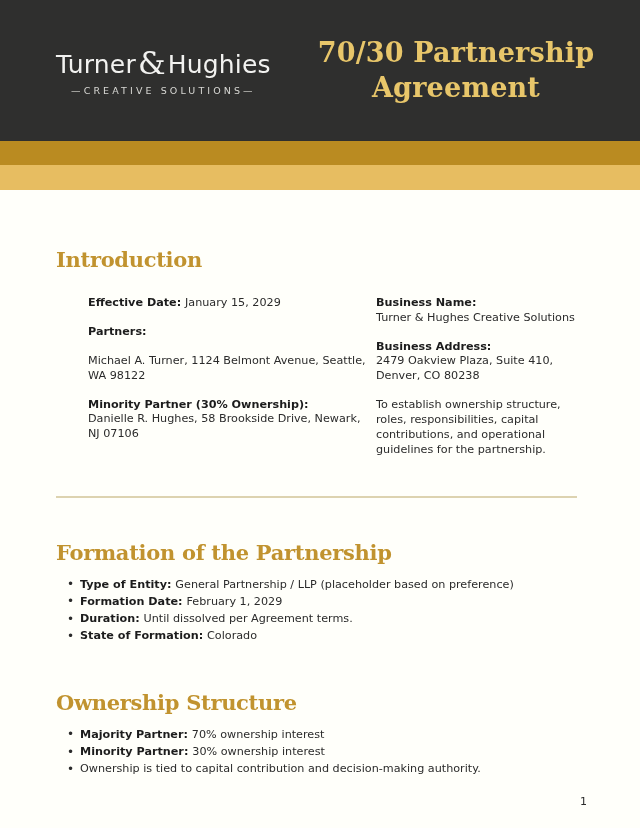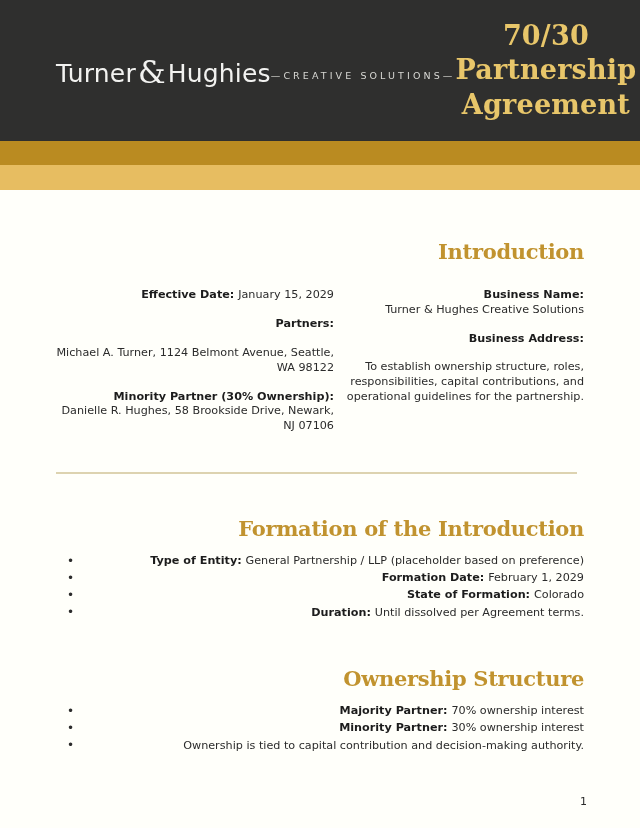--- a/index.html
+++ b/index.html
@@ -27,20 +27,21 @@
     height: 141px;
     background: #2f2f2e;
     display: flex;
     align-items: center;
     justify-content: space-between;
     padding: 0 44px 0 56px;
     box-sizing: border-box;
   }
   .logo-block {
     display: flex;
+    flex-direction: column;
     align-items: center;
     margin-top: 2px;
     text-align: right;
   }
   .logo-name {
     display: flex;
     align-items: baseline;
     color: #f2f2f0;
     font-family: "DejaVu Sans", sans-serif;
     font-size: 25px;
@@ -81,37 +82,37 @@
     height: 24px;
     background: #ba8b21;
   }
   .band-light {
     height: 25px;
     background: #e7bd61;
   }
 
   
   .content {
-    padding: 8px 56px;
+    padding: 16px 56px;
     box-sizing: border-box;
-    text-align: right;
   }
   .section-heading {
     font-family: "DejaVu Serif", serif;
     font-weight: 700;
     font-size: 21px;
     color: #c1932f;
     letter-spacing: -0.3px;
     margin: 0;
   }
   #intro-heading { padding-top: 41px; }
 
   .two-col {
     display: flex;
     margin-top: 24px;
+    margin-left: 32px;
   }
   .col-left { width: 288px; padding-right: 10px; box-sizing: border-box; }
   .col-right { flex: 1; }
 
   .blk { margin-bottom: 14px; }
   .blk:last-child { margin-bottom: 0; }
   .lbl {
     font-size: 11.2px;
     font-weight: 700;
     color: #1c1c1c;
@@ -214,50 +215,51 @@
 
       <div class="col-right">
 
         <div class="blk">
           <div class="lbl">Business Name:</div>
           <div class="val">Turner &amp; Hughes Creative Solutions</div>
         </div>
 
         <div class="blk">
           <div class="lbl">Business Address:</div>
+          <div class="val">2479 Oakview Plaza, Suite 410, Denver, CO 80238</div>
         </div>
 
         <div class="blk">
           <div class="val">To establish ownership structure, roles, responsibilities, capital contributions, and operational guidelines for the partnership.</div>
         </div>
 
       </div>
     </div>
 
     <div class="divider"></div>
 
-    <h2 class="section-heading" id="formation-heading">Formation of the Introduction</h2>
+    <h2 class="section-heading" id="formation-heading">Formation of the Partnership</h2>
 
     <ul class="bullets">
       <li>
         <b>Type of Entity: </b>
         <span>General Partnership / LLP (placeholder based on preference)</span>
       </li>
       <li>
         <b>Formation Date: </b>
         <span>February 1, 2029</span>
       </li>
       <li>
+        <b>Duration: </b>
+        <span>Until dissolved per Agreement terms.</span>
+      </li>
+      <li>
         <b>State of Formation: </b>
         <span>Colorado</span>
       </li>
-      <li>
-        <b>Duration: </b>
-        <span>Until dissolved per Agreement terms.</span>
-      </li>
     </ul>
 
     <h2 class="section-heading" id="ownership-heading">Ownership Structure</h2>
 
     <ul class="bullets">
       <li>
         <b>Majority Partner: </b>
         <span>70% ownership interest</span>
       </li>
       <li>

